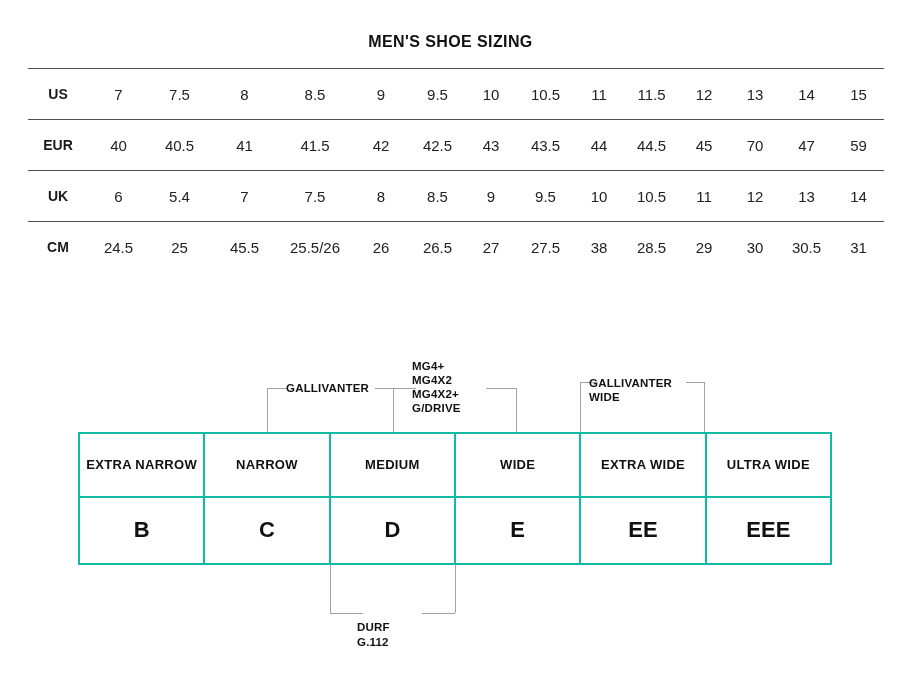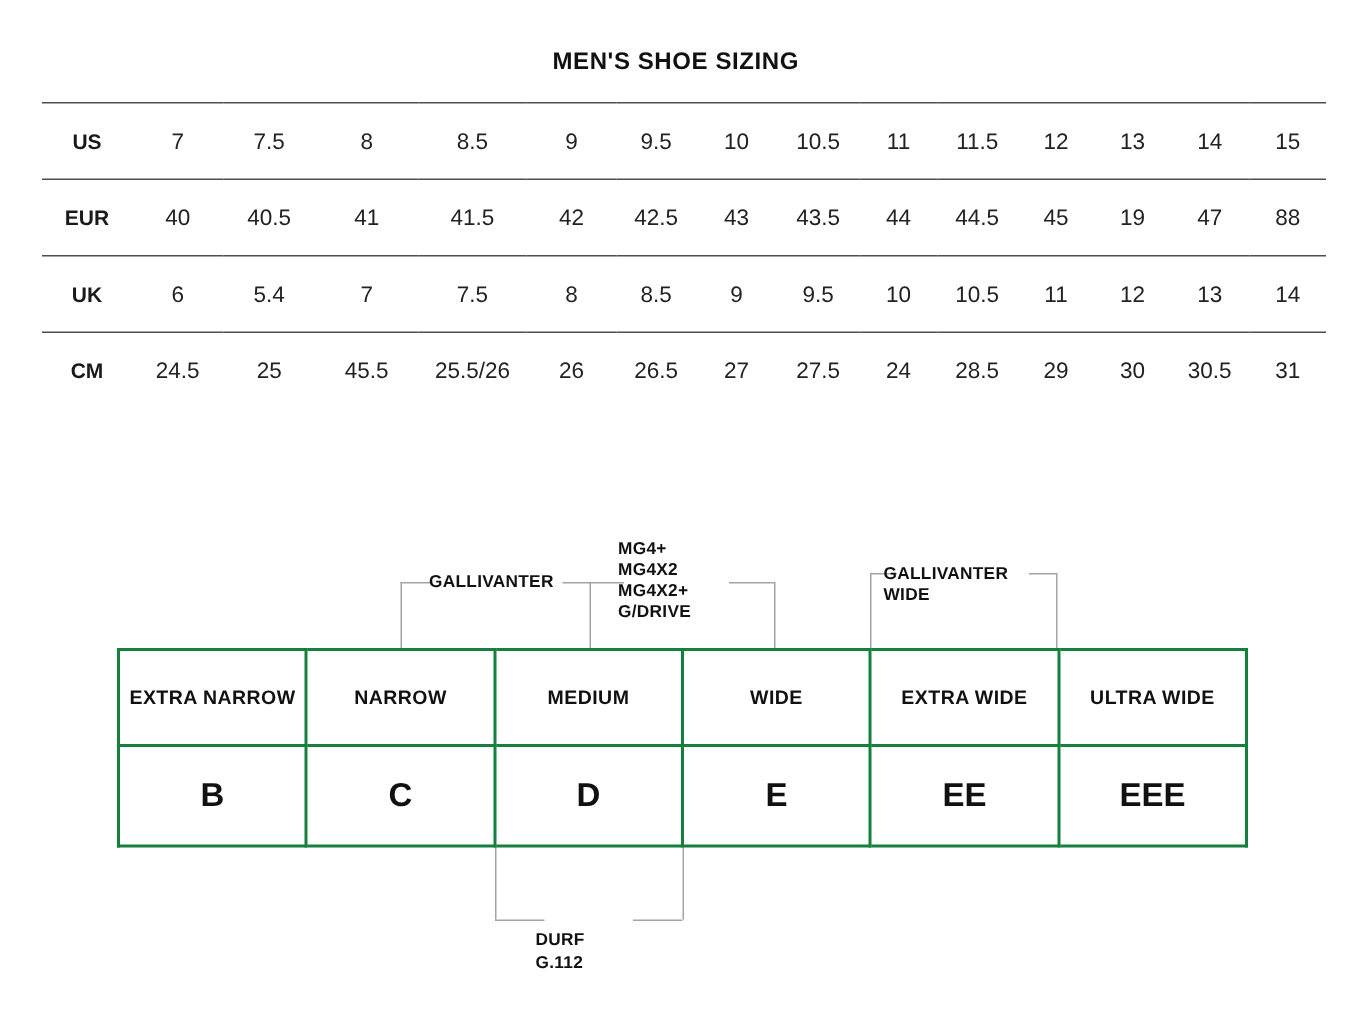--- a/index.html
+++ b/index.html
@@ -25,21 +25,21 @@
     font-size:15px; font-weight:normal; color:#222; overflow:hidden; white-space:nowrap;
   }
   #sizing-table th { font-size:14px; font-weight:bold; color:#1a1a1a;margin-top:13px; }
 
   
   #width-table {
     position:absolute; left:78px; top:432px; width:754px; height:133px;
     border-collapse:collapse; table-layout:fixed;
   }
   #width-table td {
-    border:2px solid #15803d; padding:0; text-align:center; vertical-align:middle; background:#fff;
+    border:2px solid #14b8a6; padding:0; text-align:center; vertical-align:middle; background:#fff;
   }
   #width-table tr.names   { height:63px; }
   #width-table tr.letters { height:66px; }
   #width-table tr.names td   { font-size:13px; font-weight:bold; letter-spacing:.3px; color:#111; }
   #width-table tr.letters td { font-size:22px; font-weight:bold; color:#111; }
 
   
   .hl, .vl { position:absolute; background:#a3a3a3; }
   .hl { height:1px; }
   .vl { width:1px; }
@@ -103,23 +103,23 @@
           <td>40.5</td>
           <td>41</td>
           <td>41.5</td>
           <td>42</td>
           <td>42.5</td>
           <td>43</td>
           <td>43.5</td>
           <td>44</td>
           <td>44.5</td>
           <td>45</td>
-          <td>19</td>
+          <td>70</td>
           <td>47</td>
-          <td>88</td>
+          <td>59</td>
         </tr>
         <tr>
           <th>UK</th>
           <td>6</td>
           <td>5.4</td>
           <td>7</td>
           <td>7.5</td>
           <td>8</td>
           <td>8.5</td>
           <td>9</td>
@@ -134,21 +134,21 @@
         <tr>
           <th>CM</th>
           <td>24.5</td>
           <td>25</td>
           <td>45.5</td>
           <td>25.5/26</td>
           <td>26</td>
           <td>26.5</td>
           <td>27</td>
           <td>27.5</td>
-          <td>24</td>
+          <td>38</td>
           <td>28.5</td>
           <td>29</td>
           <td>30</td>
           <td>30.5</td>
           <td>31</td>
         </tr>
       </tbody>
   </table>
 
 

